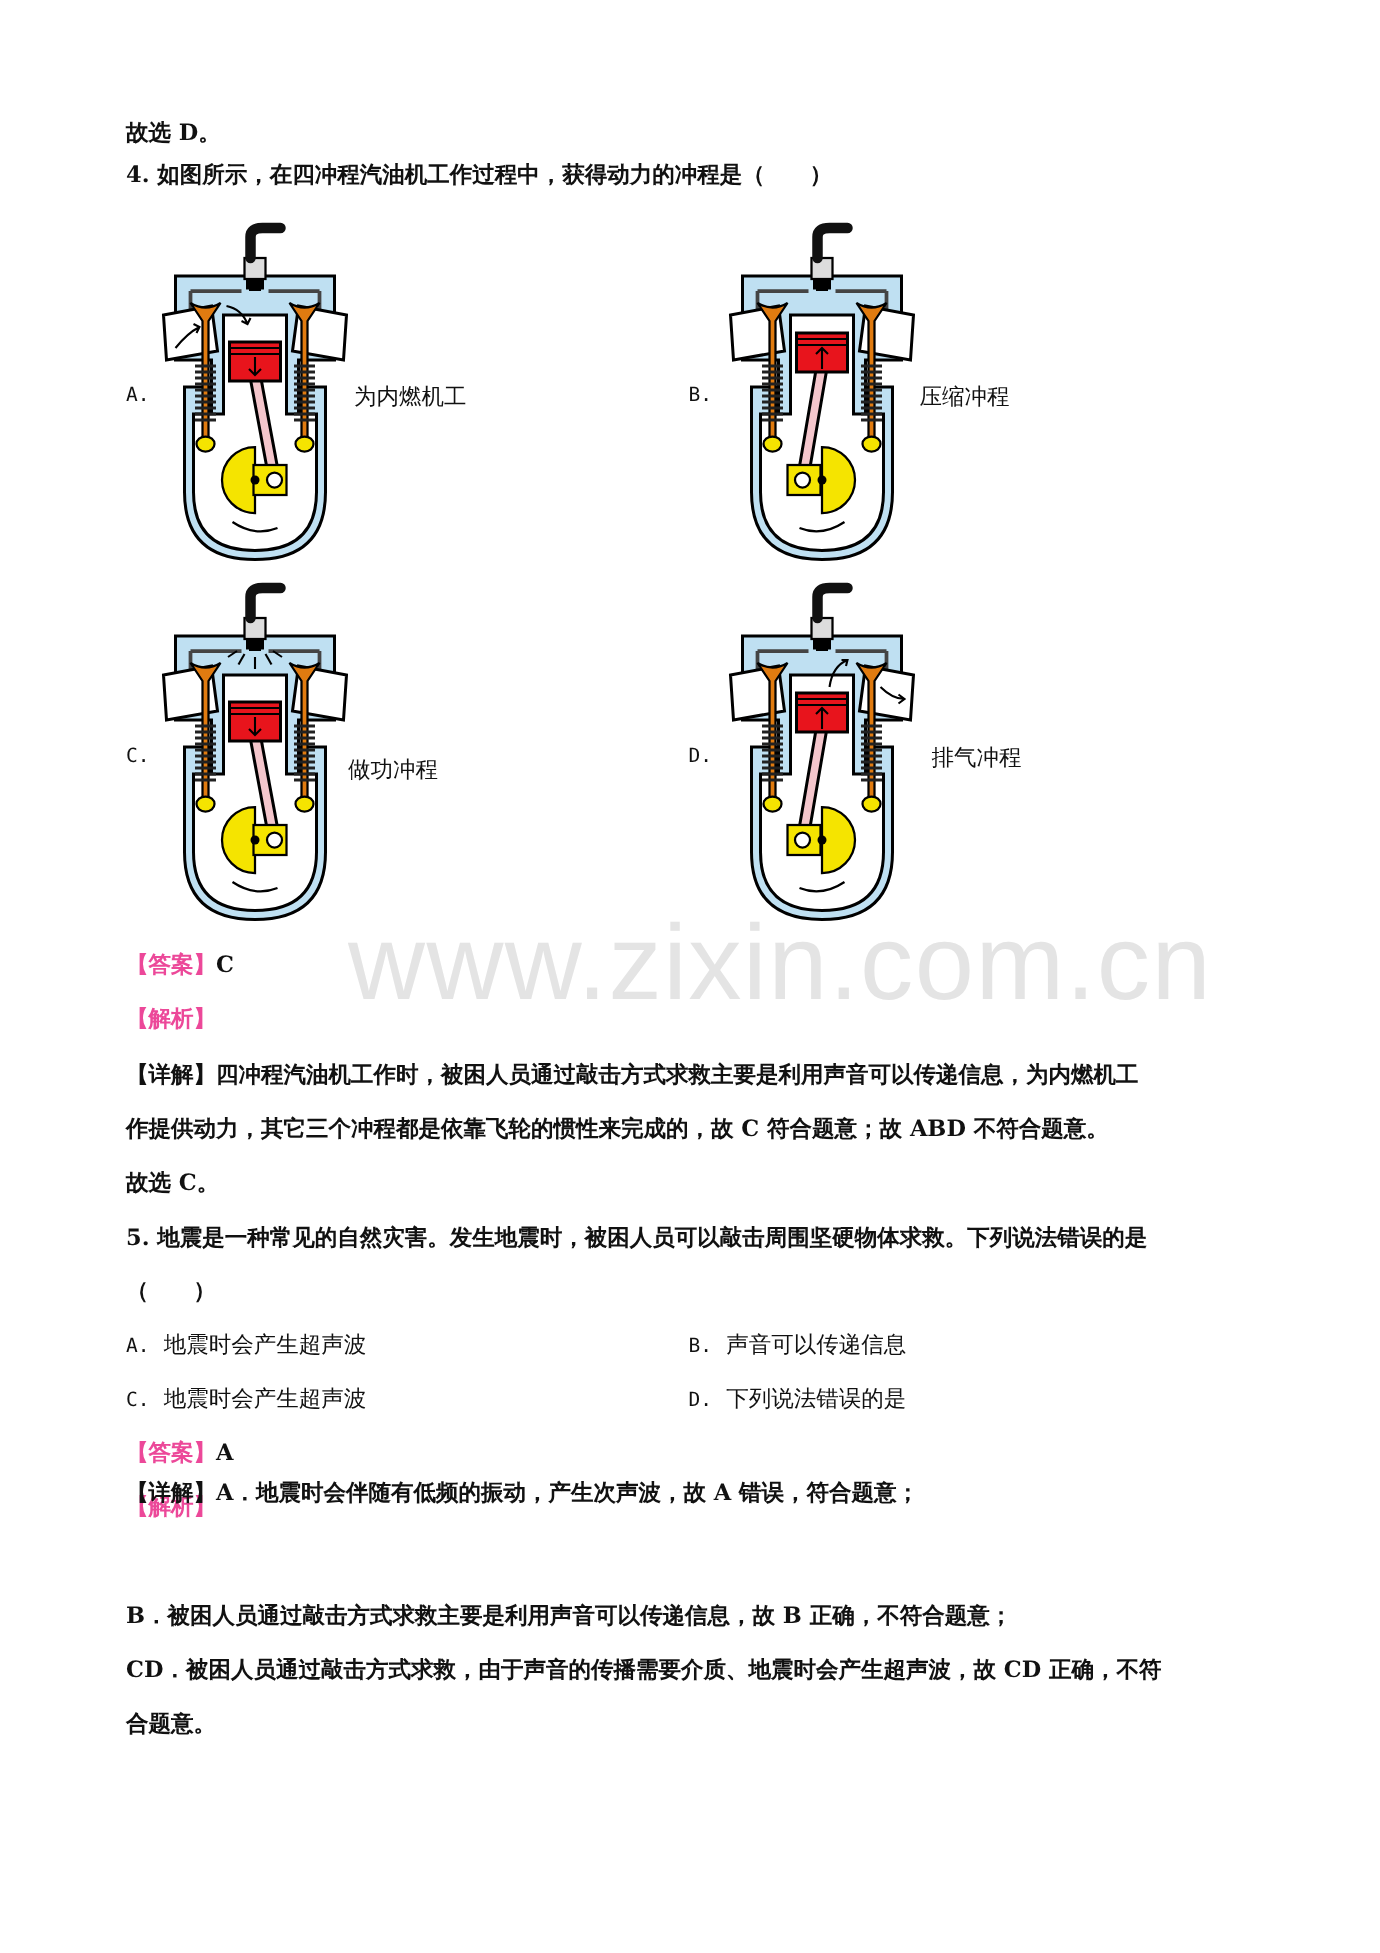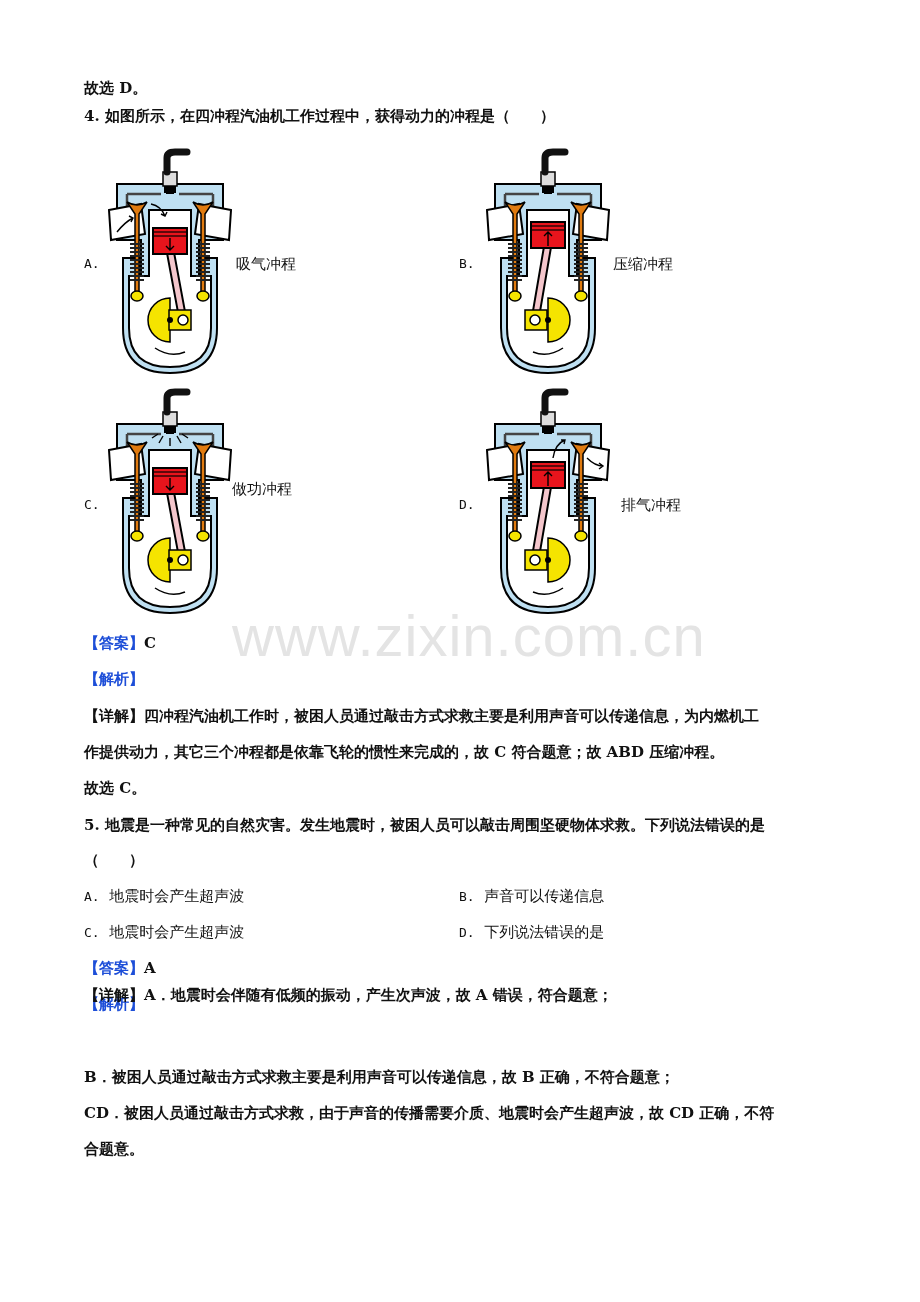--- a/index.html
+++ b/index.html
@@ -1,26 +1,26 @@
 <!DOCTYPE html>
 <html><head>
 <meta charset="utf-8">
 <style>
   html, body { margin: 0; padding: 0; background: #ffffff; }
   body { width: 920px; height: 1302px; position: relative; overflow: hidden;
          font-family: "DejaVu Serif", "Liberation Serif", serif; color: #111; }
   .line { position: absolute; left: 84px; font-size: 15px; line-height: 20px; white-space: nowrap; font-weight: bold; }
-  .blue { color: #1d4ed8; }
+  .blue { color: #ec4899; }
   .opt { position: absolute; font-size: 15px; line-height: 20px; white-space: nowrap; }
   .fig { position: absolute; width: 130px; height: 230px; }
   .fig svg { width: 100%; height: 100%; display: block; }
   .figlabel { position: absolute; font-size: 15px; line-height: 20px; }
   .letter { position: absolute; font-size: 13px; line-height: 20px; font-family: "DejaVu Sans Mono", monospace; }
   .watermark { position: absolute; left: 232px; top: 602px; font-family: "Liberation Sans", sans-serif;
-               font-size: 58px; color: #e4e4e4; letter-spacing: 1px; z-index: 0; }
+               font-size: 71px; color: #e4e4e4; letter-spacing: 1px; z-index: 0; }
   .content { position: relative; z-index: 1; }
 </style>
 </head>
 <body>
 
 <div class="watermark">www.zixin.com.cn</div>
 
 <div class="content">
   <div class="line" style="top:78px">故选 D。</div>
   <div class="line" style="top:106px">4. 如图所示，在四冲程汽油机工作过程中，获得动力的冲程是（　　）</div>
@@ -70,21 +70,21 @@
           <path d="M80 204 Q65 210 50 200" stroke="#000" stroke-width="1.5" fill="none"></path>
           <rect x="48" y="80" width="34" height="26" fill="#e8141c" stroke="#000" stroke-width="2"></rect>
           <line x1="49" y1="84" x2="81" y2="84" stroke="#000" stroke-width="1.2"></line>
           <line x1="49" y1="88" x2="81" y2="88" stroke="#000" stroke-width="1.2"></line>
           <path d="M65 90 L65 102 M61 98 L65 102 L69 98" stroke="#000" stroke-width="1.4" fill="none"></path>
           <path d="M12 84 Q20 74 28 70 M24 68 L28 70 L26 74" stroke="#000" stroke-width="1.4" fill="none"></path>
           <path d="M46 56 Q56 58 60 68 M56 66 L60 68 L62 64" stroke="#000" stroke-width="1.4" fill="none"></path>
         </g>
     </svg>
   </div>
-  <div class="figlabel" style="left:236px;top:254px">吸气冲程</div>
+  <div class="figlabel" style="left:236px;top:254px">为内燃机工</div>
 
   <div class="letter" style="left:459px;top:254px">B.</div>
   <div class="fig" style="left:483px;top:148px">
     <svg viewBox="0 0 130 230">
       <g id="engB">
           <path d="M18 110 L18 180 Q18 225 65 225 Q112 225 112 180 L112 110 L96 110 L96 128 L106 128 L106 180 Q106 219 65 219 Q24 219 24 180 L24 128 L34 128 L34 110 Z" fill="#bfe0f2" stroke="#000" stroke-width="2"></path>
           <path d="M12 36 L60 36 L60 44 L70 44 L70 36 L118 36 L118 92 L94 92 L94 128 L86 128 L86 62 L44 62 L44 128 L36 128 L36 92 L12 92 Z" fill="#bfe0f2" stroke="#000" stroke-width="2"></path>
           <path d="M22 46 L56 46 M74 46 L108 46 M22 46 L22 58 M108 46 L108 58" stroke="#444" stroke-width="2.5" fill="none"></path>
           <path d="M4 62 L36 56 L40 86 L6 92 Z" fill="#fff" stroke="#000" stroke-width="2"></path>
           <path d="M126 62 L94 56 L90 86 L124 92 Z" fill="#fff" stroke="#000" stroke-width="2"></path>
@@ -181,21 +181,21 @@
           <circle cx="78" cy="172" r="5" fill="#fff" stroke="#000" stroke-width="1.5"></circle>
           <circle cx="65" cy="172" r="3" fill="#000"></circle>
           <path d="M80 204 Q65 210 50 200" stroke="#000" stroke-width="1.5" fill="none"></path>
           <rect x="48" y="80" width="34" height="26" fill="#e8141c" stroke="#000" stroke-width="2"></rect>
           <line x1="49" y1="84" x2="81" y2="84" stroke="#000" stroke-width="1.2"></line>
           <line x1="49" y1="88" x2="81" y2="88" stroke="#000" stroke-width="1.2"></line>
           <path d="M65 90 L65 102 M61 98 L65 102 L69 98" stroke="#000" stroke-width="1.4" fill="none"></path>
         </g>
     </svg>
   </div>
-  <div class="figlabel" style="left:232px;top:479px">做功冲程</div>
+  <div class="figlabel" style="left:232px;top:503px">做功冲程</div>
 
   <div class="letter" style="left:459px;top:495px">D.</div>
   <div class="fig" style="left:483px;top:388px">
     <svg viewBox="0 0 130 230">
       <g id="engD">
           <path d="M18 110 L18 180 Q18 225 65 225 Q112 225 112 180 L112 110 L96 110 L96 128 L106 128 L106 180 Q106 219 65 219 Q24 219 24 180 L24 128 L34 128 L34 110 Z" fill="#bfe0f2" stroke="#000" stroke-width="2"></path>
           <path d="M12 36 L60 36 L60 44 L70 44 L70 36 L118 36 L118 92 L94 92 L94 128 L86 128 L86 62 L44 62 L44 128 L36 128 L36 92 L12 92 Z" fill="#bfe0f2" stroke="#000" stroke-width="2"></path>
           <path d="M22 46 L56 46 M74 46 L108 46 M22 46 L22 58 M108 46 L108 58" stroke="#444" stroke-width="2.5" fill="none"></path>
           <path d="M4 62 L36 56 L40 86 L6 92 Z" fill="#fff" stroke="#000" stroke-width="2"></path>
           <path d="M126 62 L94 56 L90 86 L124 92 Z" fill="#fff" stroke="#000" stroke-width="2"></path>
@@ -244,21 +244,21 @@
   </div>
   <div class="figlabel" style="left:621px;top:495px">排气冲程</div>
 
   <div class="line" style="top:633px">
     <span class="blue">【答案】</span><span>C</span>
   </div>
   <div class="line blue" style="top:669px">【解析】</div>
   <div class="line" style="top:706px">
     <span>【详解】</span><span>四冲程汽油机工作时，被困人员通过敲击方式求救主要是利用声音可以传递信息，为内燃机工</span>
   </div>
-  <div class="line" style="top:742px">作提供动力，其它三个冲程都是依靠飞轮的惯性来完成的，故 C 符合题意；故 ABD 压缩冲程。</div>
+  <div class="line" style="top:742px">作提供动力，其它三个冲程都是依靠飞轮的惯性来完成的，故 C 符合题意；故 ABD 不符合题意。</div>
   <div class="line" style="top:778px">故选 C。</div>
 
   <div class="line" style="top:815px">5. 地震是一种常见的自然灾害。发生地震时，被困人员可以敲击周围坚硬物体求救。下列说法错误的是</div>
   <div class="line" style="top:850px">（　　）</div>
 
   <div class="opt" style="left:84px;top:886px">
     <span class="letter" style="position:static">A.</span>&nbsp;&nbsp;<span>地震时会产生超声波</span>
   </div>
   <div class="opt" style="left:459px;top:886px">
     <span class="letter" style="position:static">B.</span>&nbsp;&nbsp;<span>声音可以传递信息</span>

